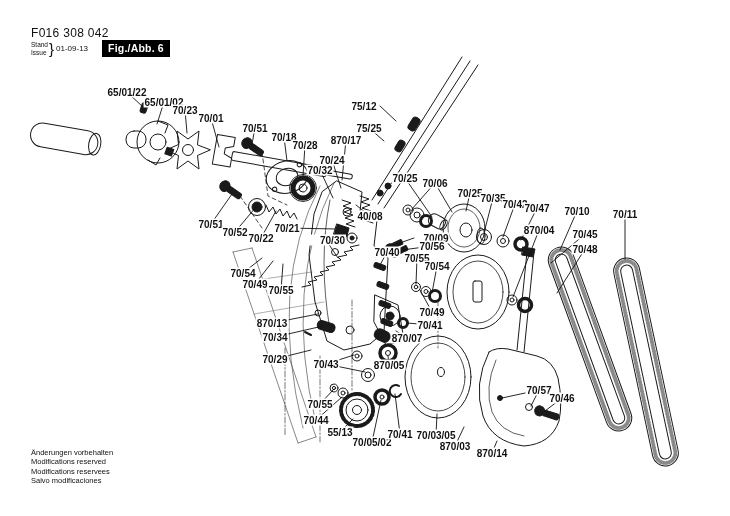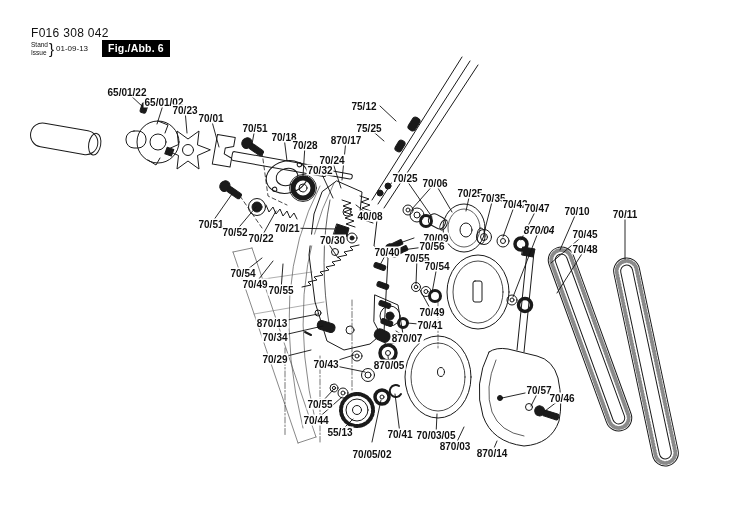--- a/index.html
+++ b/index.html
@@ -330,21 +330,21 @@
       <div class="part-label" style="left: 332px; top: 160px;">70/24</div>
       <div class="part-label" style="left: 320px; top: 170px;">70/32</div>
       <div class="part-label" style="left: 405px; top: 178px;">70/25</div>
       <div class="part-label" style="left: 435px; top: 183px;">70/06</div>
       <div class="part-label" style="left: 470px; top: 193px;">70/25</div>
       <div class="part-label" style="left: 493px; top: 198px;">70/35</div>
       <div class="part-label" style="left: 515px; top: 204px;">70/42</div>
       <div class="part-label" style="left: 537px; top: 208px;">70/47</div>
       <div class="part-label" style="left: 577px; top: 211px;">70/10</div>
       <div class="part-label" style="left: 625px; top: 214px;">70/11</div>
-      <div class="part-label" style="left: 539px; top: 230px; font-style: italic;">870/04</div>
+      <div class="part-label" style="left: 539px; top: 230px;">870/04</div>
       <div class="part-label" style="left: 585px; top: 234px;">70/45</div>
       <div class="part-label" style="left: 585px; top: 249px;">70/48</div>
       <div class="part-label" style="left: 370px; top: 216px;">40/08</div>
       <div class="part-label" style="left: 211px; top: 224px;">70/51</div>
       <div class="part-label" style="left: 235px; top: 232px;">70/52</div>
       <div class="part-label" style="left: 261px; top: 238px;">70/22</div>
       <div class="part-label" style="left: 287px; top: 228px;">70/21</div>
       <div class="part-label" style="left: 326px; top: 240px; padding-left: 14px;">70/30</div>
       <div class="part-label" style="left: 436px; top: 238px;">70/09</div>
       <div class="part-label" style="left: 432px; top: 246px;">70/56</div>
@@ -358,21 +358,21 @@
       <div class="part-label" style="left: 430px; top: 325px;">70/41</div>
       <div class="part-label" style="left: 407px; top: 338px;">870/07</div>
       <div class="part-label" style="left: 272px; top: 323px;">870/13</div>
       <div class="part-label" style="left: 275px; top: 337px;">70/34</div>
       <div class="part-label" style="left: 275px; top: 359px;">70/29</div>
       <div class="part-label" style="left: 326px; top: 364px;">70/43</div>
       <div class="part-label" style="left: 389px; top: 365px;">870/05</div>
       <div class="part-label" style="left: 320px; top: 404px;">70/55</div>
       <div class="part-label" style="left: 316px; top: 420px;">70/44</div>
       <div class="part-label" style="left: 340px; top: 432px;">55/13</div>
-      <div class="part-label" style="left: 372px; top: 454px;">70/05/02</div>
+      <div class="part-label" style="left: 372px; top: 442px;">70/05/02</div>
       <div class="part-label" style="left: 400px; top: 434px;">70/41</div>
       <div class="part-label" style="left: 436px; top: 435px;">70/03/05</div>
       <div class="part-label" style="left: 455px; top: 446px;">870/03</div>
       <div class="part-label" style="left: 492px; top: 453px;">870/14</div>
       <div class="part-label" style="left: 539px; top: 390px;">70/57</div>
       <div class="part-label" style="left: 562px; top: 398px;">70/46</div>
     </div>
 
   <div class="hdr">
     <div class="part-no">F016 308 042</div>
@@ -380,14 +380,20 @@
   <div class="stand-row">
     <div class="stand-col">
       <div>Stand</div>
       <div>Issue</div>
     </div>
     <div class="brace">}</div>
     <div class="date">01-09-13</div>
     <div class="fig-badge">Fig./Abb. 6</div>
   </div>
 
+  <div class="footer">
+    <div>Änderungen vorbehalten</div>
+    <div>Modifications reserved</div>
+    <div>Modifications reservees</div>
+    <div>Salvo modificaciones</div>
+  </div>
 
 </div>
 
 </body></html>

